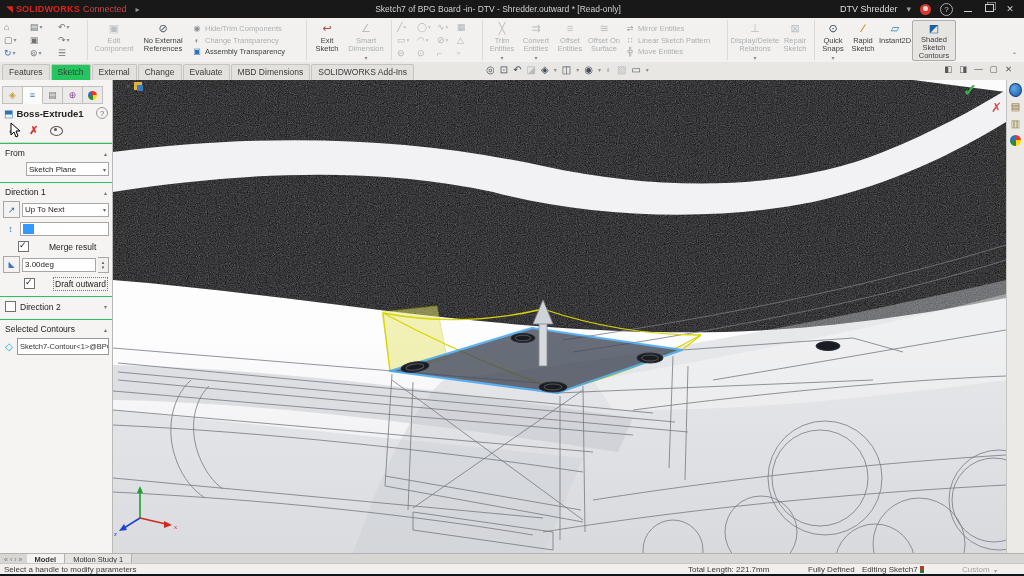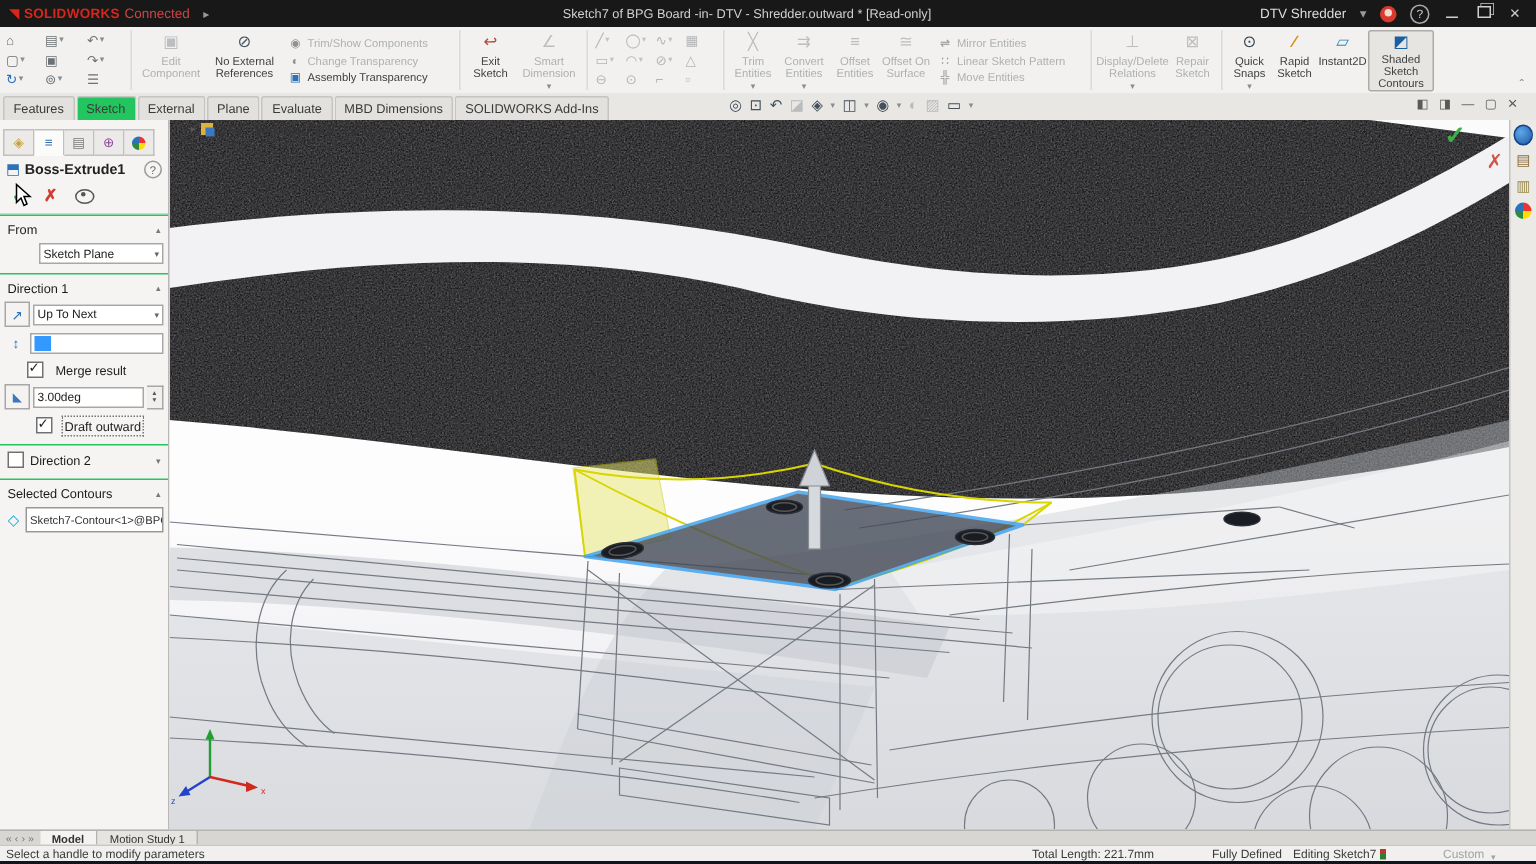--- a/index.html
+++ b/index.html
@@ -86,21 +86,21 @@
   .dd{flex:1;height:14px;background:#fff;border:1px solid #a9a7a5;display:flex;align-items:center;
       font-size:8px;color:#222;padding:0 2px;box-sizing:border-box}
   .dd .c{margin-left:auto;font-size:6px;color:#666}
   .sqbtn{width:15px;height:15px;border:1px solid #a9a7a5;background:#f4f3f1;display:flex;align-items:center;justify-content:center;
          font-size:9px;color:#2b72b8}
   .field{flex:1;height:14px;background:#fff;border:1px solid #a9a7a5;display:flex;align-items:center;font-size:8px;color:#222;
          padding:0 2px;box-sizing:border-box;position:relative}
   .selblock{width:11px;height:10px;background:#3399ff}
   .spin{width:10px;height:14px;border:1px solid #a9a7a5;border-left:none;display:flex;flex-direction:column;
         align-items:center;justify-content:center;font-size:5px;color:#555;line-height:5px;background:#f0efee}
-  .cbrow{display:flex;align-items:center;gap:8px;padding:3px 3px 2px 18px;font-size:8.5px;color:#222}
+  .cbrow{display:flex;align-items:center;gap:20px;padding:3px 3px 2px 18px;font-size:8.5px;color:#222}
   .cb{width:9px;height:9px;border:1px solid #707070;background:#fff;position:relative;flex:none}
   .cb.checked::after{content:"✓";position:absolute;left:0px;top:-2px;font-size:9px;color:#222}
   .focus{outline:1px dotted #777;outline-offset:1px}
   .lbox{flex:1;height:17px;background:#fff;border:1px solid #9a9896;font-size:7.5px;color:#333;display:flex;
         align-items:center;padding:0 2px;white-space:nowrap;overflow:hidden;box-sizing:border-box}
   .diam{color:#18a7d9;font-size:10px;width:12px;text-align:center}
 
   
   #viewport{position:absolute;left:113px;top:80px;width:893px;height:473px;overflow:hidden;
             background:linear-gradient(#fdfdfe 55%,#e5e5e9 100%)}
@@ -193,21 +193,21 @@
     <span class="ric">▣</span>
     <span>Edit Component</span>
   </div>
   <div class="rbtn" style="width:52px">
     <span class="ric" style="color:#4a5560">⊘</span>
     <span>No External References</span>
   </div>
   <div class="rstack" style="width:108px">
     <div class="srow dis">
       <span class="sic">◉</span>
-        <span>Trim/Show Components</span>
+        <span>Hide/Trim Components</span>
     </div>
     <div class="srow dis">
       <span class="sic">◐</span>
         <span>Change Transparency</span>
     </div>
     <div class="srow">
       <span class="sic blue">▣</span>
         <span>Assembly Transparency</span>
     </div>
   </div>
@@ -332,21 +332,21 @@
     <span>Shaded Sketch Contours</span>
   </div>
   <div id="ribbon-collapse">ˆ</div>
 </div>
 
 <div id="tabrow">
   <div id="dtabs">
     <span class="dtab">Features</span>
     <span class="dtab active">Sketch</span>
     <span class="dtab">External</span>
-    <span class="dtab">Plane</span>
+    <span class="dtab">Change</span>
     <span class="dtab">Evaluate</span>
     <span class="dtab">MBD Dimensions</span>
     <span class="dtab">SOLIDWORKS Add-Ins</span>
   </div>
   <div id="headsup">
     <span class="h">◎</span>
     <span class="h">⊡</span>
     <span class="h">↶</span>
     <span class="h dis">◪</span>
     <span class="h">◈</span>

